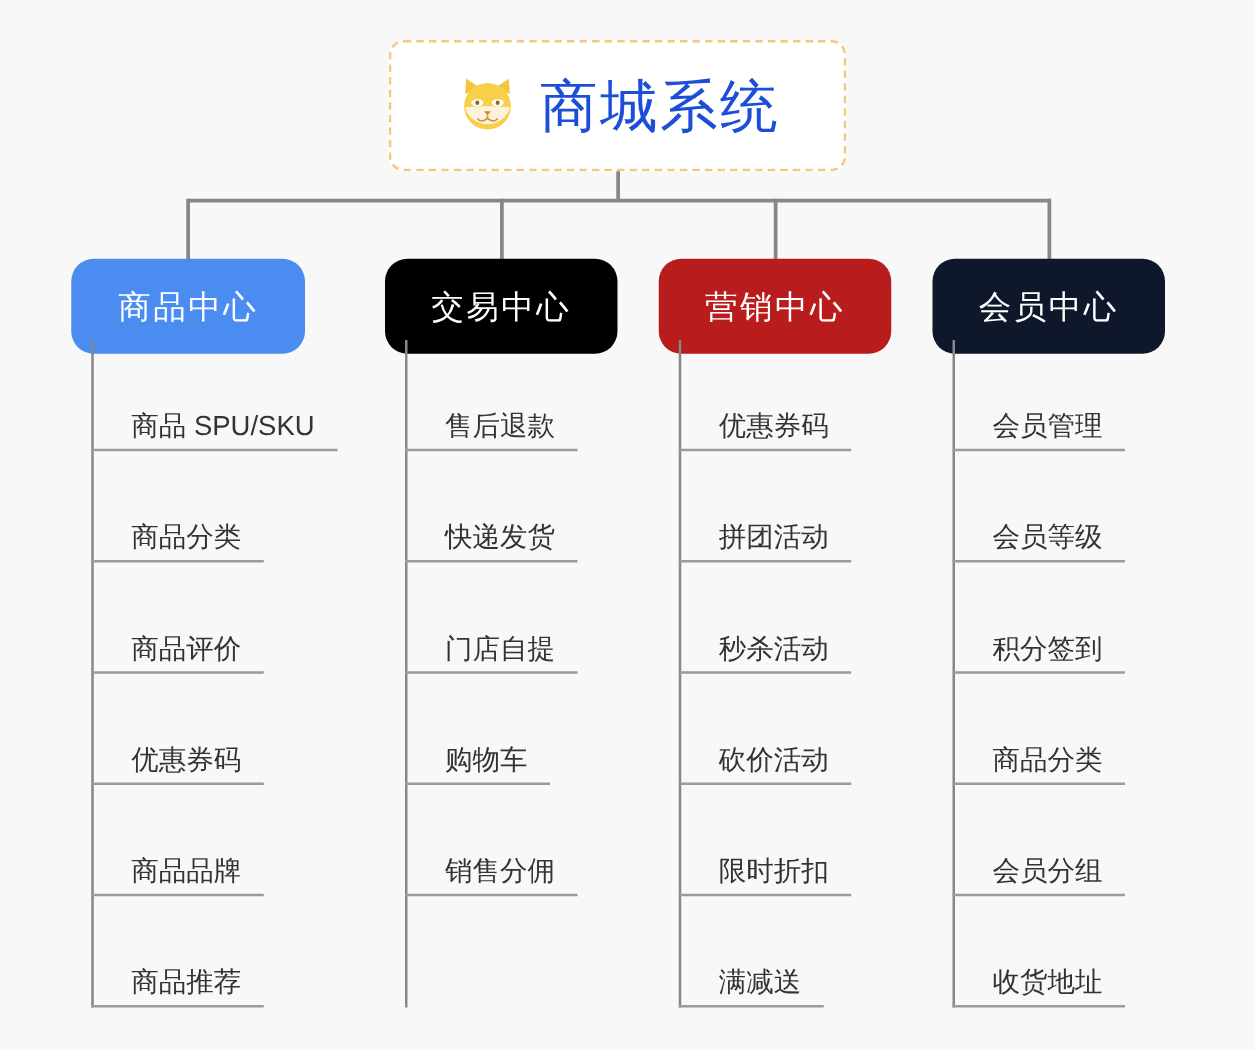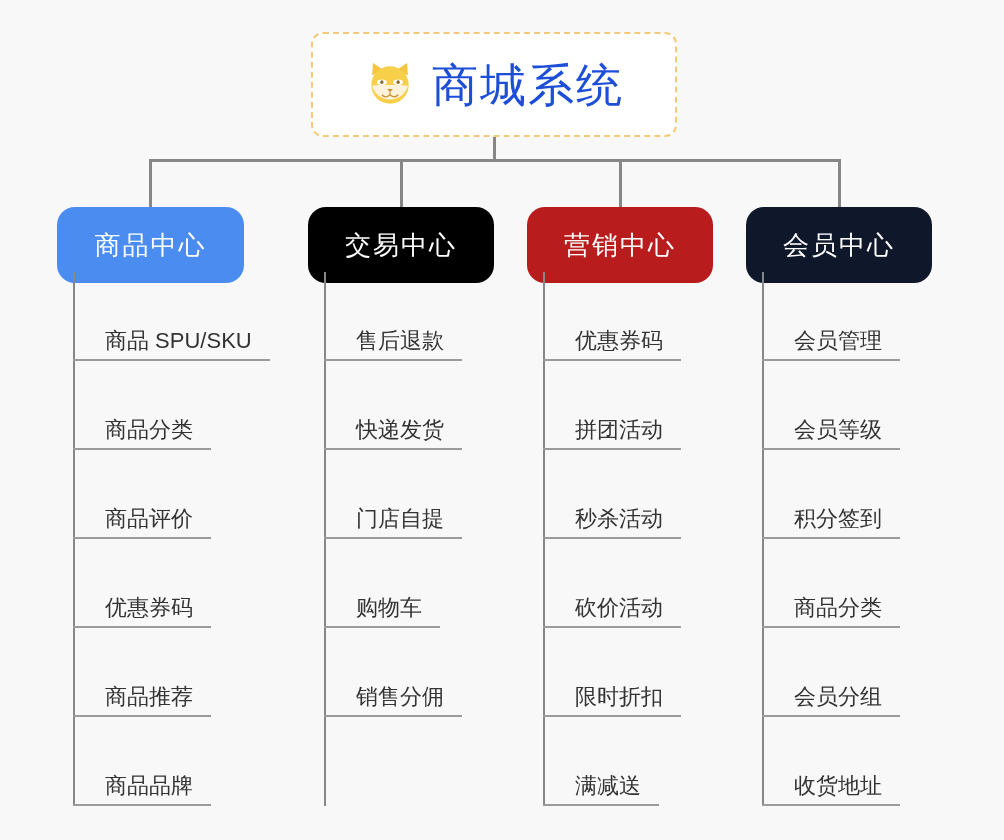--- a/index.html
+++ b/index.html
@@ -165,24 +165,24 @@
       <li class="leaf-item">
         <span class="leaf-label">商品分类</span>
       </li>
       <li class="leaf-item">
         <span class="leaf-label">商品评价</span>
       </li>
       <li class="leaf-item">
         <span class="leaf-label">优惠券码</span>
       </li>
       <li class="leaf-item">
+        <span class="leaf-label">商品品牌</span>
+      </li>
+      <li class="leaf-item">
         <span class="leaf-label">商品推荐</span>
-      </li>
-      <li class="leaf-item">
-        <span class="leaf-label">商品品牌</span>
       </li>
     </ul>
   </div>
 
   <div class="branch" style="left:308px;">
     <div class="cat-box" style="width:186px; background:#000000;justify-content:center;">
       <span>交易中心</span>
     </div>
     <div class="leaf-spine" style="height:534px;"></div>
     <ul class="leaf-list">

